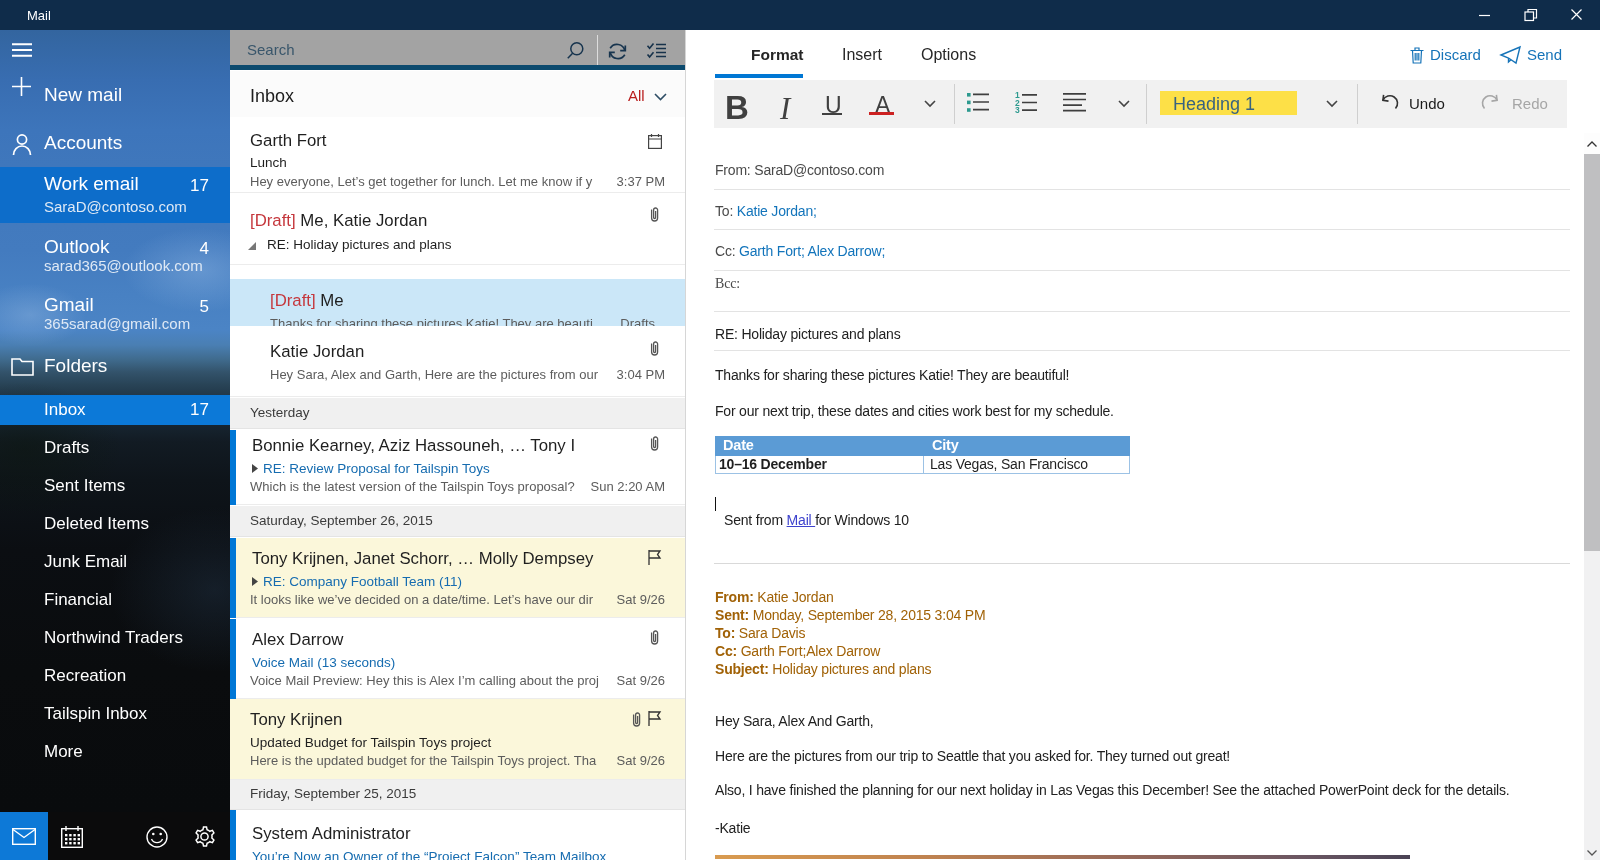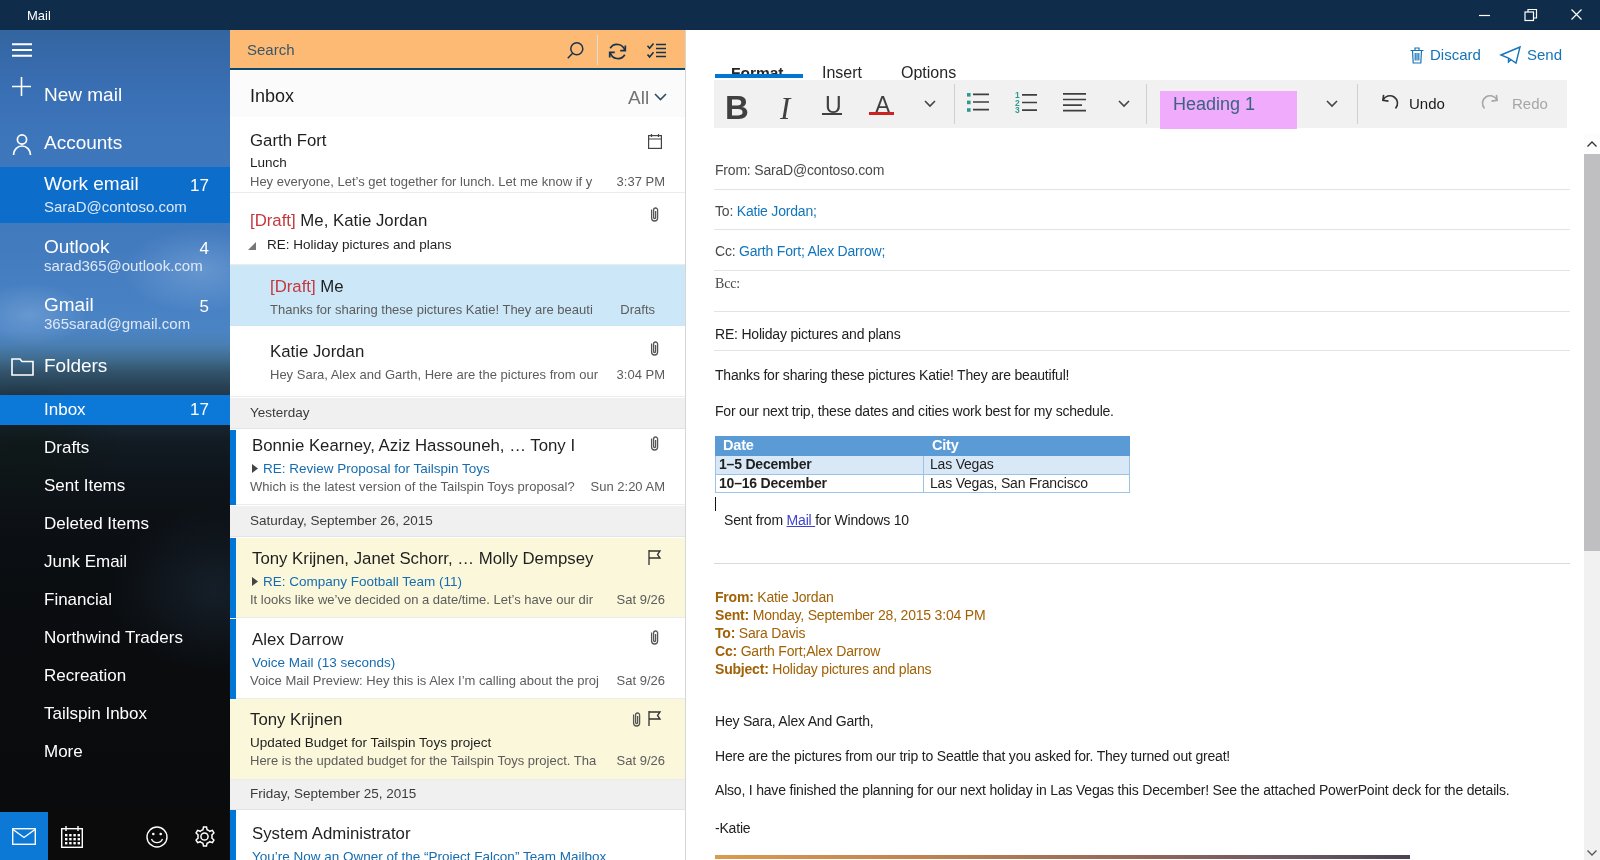--- a/index.html
+++ b/index.html
@@ -25,47 +25,47 @@
   .sb-sub { position:absolute; color:#dfe9f5; font-size:15px; }
   .sb-num { position:absolute; right:21px; color:#fff; font-size:17px; text-align:right; }
   .sb-item { position:absolute; left:44px; color:#fff; font-size:17px; }
 
   
   #sidebtm { left:0; top:812px; width:230px; height:48px; background:#0b0b0c; }
   #sidebtm .tile { position:absolute; left:0; top:0; width:48px; height:48px; background:#0d79d7; }
 
   
   #list { left:230px; top:30px; width:456px; height:830px; background:#fff; border-right:1px solid #d6d6d6; }
-  #searchbar { position:absolute; left:0; top:0; width:455px; height:40px; background:#fdba74; border-bottom:2px solid #0c4a6e; }
+  #searchbar { position:absolute; left:0; top:0; width:455px; height:40px; background:#a3a3a3; border-bottom:5px solid #0c4a6e; }
   #searchbar .s { position:absolute; left:17px; top:11px; font-size:15px; color:#39566b; }
   #inboxhdr { position:absolute; left:0; top:41px; width:455px; height:46px; background:#fbfbfb; }
   #inboxhdr .i { position:absolute; left:20px; top:15px; font-size:18px; color:#1d1d1d; }
-  #inboxhdr .all { position:absolute; left:398px; top:16px; font-size:19px; color:#737373; }
+  #inboxhdr .all { position:absolute; left:398px; top:16px; font-size:15px; color:#b91c1c; }
 
   .row { position:absolute; left:0; width:455px; background:#fff; border-bottom:1px solid #ececec; }
   .row .nm { position:absolute; left:20px; font-size:16.8px; color:#1f1f1f; white-space:nowrap; }
   .row .sj { position:absolute; left:20px; font-size:13.5px; color:#1f1f1f; white-space:nowrap; }
   .row .sjb { color:#166cb0; }
   .row .pv { position:absolute; left:20px; right:75px; font-size:13px; color:#5c5c5c; white-space:nowrap; overflow:hidden; }
   .row .tm { position:absolute; right:20px; font-size:13px; color:#5c5c5c; text-align:right; }
   .row .bar { position:absolute; left:0; top:0; bottom:-1px; width:6px; background:#0077d6; }
   .row.yellow { background:#fbf7da; }
   .row.sel { background:#cbe7f8; border-bottom:1px solid #cbe7f8; }
   .datebar { position:absolute; left:0; width:455px; background:#f0f0f0; font-size:13.5px; color:#3b3b3b; border-bottom:1px solid #e4e4e4; }
   .datebar span { position:absolute; left:20px; }
   .draft { color:#c5373c; }
 
   
   #pane { left:686px; top:30px; width:914px; height:830px; background:#fff; }
-  .tab { position:absolute; top:34px; font-size:16px; color:#262626; }
+  .tab { position:absolute; top:16px; font-size:16px; color:#262626;margin-left:20px; }
   #fmt-underline { position:absolute; left:29px; top:44px; width:88px; height:4px; background:#0077d4; }
   #toolbar { position:absolute; left:28px; top:50px; width:853px; height:48px; background:#f1f1f1; }
   .tsep { position:absolute; top:4px; height:40px; width:1px; background:#cfcfcf; }
   .tbtn { position:absolute; color:#404040; }
-  #heading1 { position:absolute; left:446px; top:11px; width:137px; height:38px; background:#f0abfc;padding-left:48px; }
+  #heading1 { position:absolute; left:446px; top:11px; width:137px; height:24px; background:#fde047;padding-left:48px; }
   #heading1 span { position:absolute; left:13px; top:3px; font-size:18px; color:#39637f; }
 
   .fld { position:absolute; left:29px; font-size:14px; letter-spacing:-0.2px; color:#4a4a4a; }
   .fld a { color:#1274bb; text-decoration:none; }
   .fsep { position:absolute; left:28px; width:856px; height:1px; background:#e3e3e3; }
   .body-t { position:absolute; left:29px; font-size:14px; letter-spacing:-0.2px; color:#212121; }
   .qhdr { position:absolute; left:29px; font-size:14px; letter-spacing:-0.2px; color:#a16207; line-height:18px; }
   .qhdr b { font-weight:700; }
 
   
@@ -228,21 +228,21 @@
       <div class="nm" style="top:18px;"><span class="draft">[Draft]</span> Me, Katie Jordan</div>
       <div class="sj" style="top:44px; left:37px;">RE: Holiday pictures and plans</div>
       <svg width="8" height="8" style="left:18px; top:49px;" viewBox="0 0 8 8">
         <path d="M8 0 L8 8 L0 8 Z" fill="#777"></path>
       </svg>
       <svg width="12" height="18" style="left:418px; top:13px;" viewBox="0 0 12 18">
         <path d="M3.6 3.5 V12 a3 3 0 0 0 6 0 V4 a2 2 0 0 0 -4 0 v7.5 a1 1 0 0 0 2 0 V5" fill="none" stroke="#555" stroke-width="1.3"></path>
       </svg>
     </div>
 
-    <div class="row sel" style="top:235px; height:61px;">
+    <div class="row sel" style="top:249px; height:61px;">
       <div class="nm" style="top:12px; left:40px;"><span class="draft">[Draft]</span> Me</div>
       <div class="pv" style="top:37px; left:40px; right:80px;">Thanks for sharing these pictures Katie! They are beauti</div>
       <div class="tm" style="top:37px; right:30px;">Drafts</div>
     </div>
 
     <div class="row" style="top:296px; height:71px;">
       <div class="nm" style="top:16px; left:40px;">Katie Jordan</div>
       <div class="pv" style="top:41px; left:40px;">Hey Sara, Alex and Garth, Here are the pictures from our</div>
       <div class="tm" style="top:41px;">3:04 PM</div>
       <svg width="12" height="18" style="left:418px; top:14px;" viewBox="0 0 12 18">
@@ -410,25 +410,20 @@
     <div class="fsep" style="top:320px;"></div>
 
     <div class="body-t" style="top:337px;">Thanks for sharing these pictures Katie! They are beautiful!</div>
     <div class="body-t" style="top:373px;">For our next trip, these dates and cities work best for my schedule.</div>
 
     <div id="vtable">
       <div class="hrow" style="position:relative;">
         <div style="position:absolute; left:8px; top:1px;">Date</div>
         <div style="position:absolute; left:217px; top:1px;">City</div>
       </div>
-      <div style="position:relative; height:19px; background:#d9e8f6; border:1px solid #9cc2e5; border-top:none; font-size:14px; letter-spacing:-0.2px;">
-        <div style="position:absolute; left:3px; top:0px; font-weight:700; color:#1f1f1f;">1–5 December</div>
-        <div style="position:absolute; left:214px; top:0px; color:#1f1f1f;">Las Vegas</div>
-        <div style="position:absolute; left:207px; top:0; width:1px; height:100%; background:#9cc2e5;"></div>
-      </div>
       <div style="position:relative; height:18px; background:#fff; border:1px solid #9cc2e5; border-top:none; font-size:14px; letter-spacing:-0.2px;">
         <div style="position:absolute; left:3px; top:0px; font-weight:700; color:#1f1f1f;">10–16 December</div>
         <div style="position:absolute; left:214px; top:0px; color:#1f1f1f;">Las Vegas, San Francisco</div>
         <div style="position:absolute; left:207px; top:0; width:1px; height:100%; background:#9cc2e5;"></div>
       </div>
     </div>
 
     <div class="abs" style="left:29px; top:467px; width:1px; height:14px; background:#111;"></div>
     <div class="body-t" style="top:482px;margin-left:9px;">Sent from <span style="color:#3d42cd; text-decoration:underline;">Mail </span>for Windows 10</div>
 

